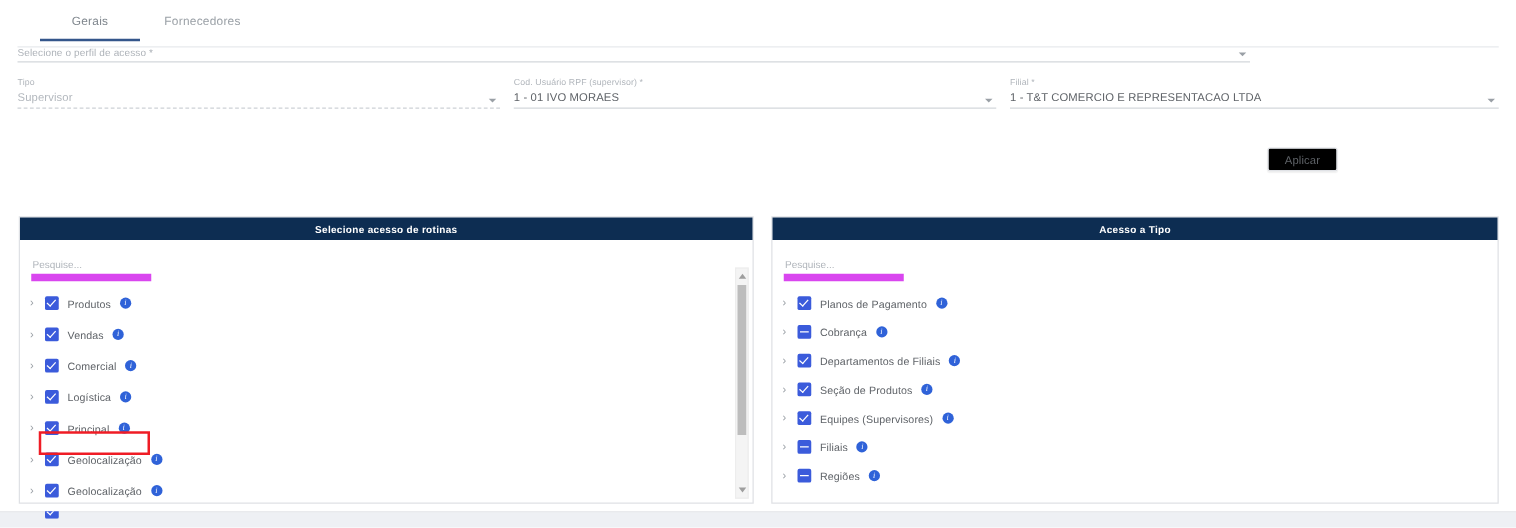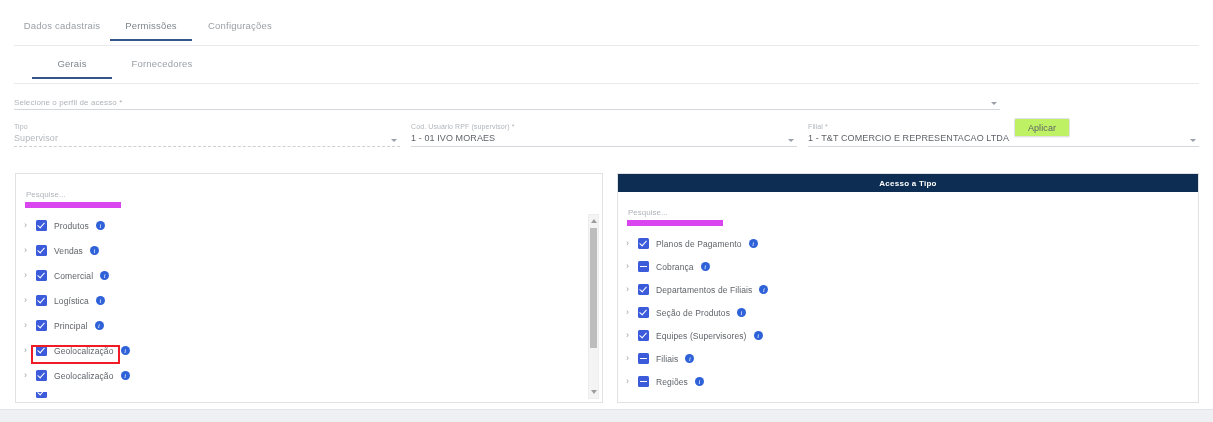--- a/index.html
+++ b/index.html
@@ -110,21 +110,20 @@
   .tabs-l1 .tab:nth-child(2) { width: 82px; }
   .tabs-l1 .tab:nth-child(3) { width: 96px; }
 
   .tabs-row2 { margin-top: 10px; }
   .tabs-l2 .tab:nth-child(1) { width: 80px; margin-left: 18px; }
   .tabs-l2 .tab:nth-child(2) { width: 100px; }
 
   
   .form-area {
     position: relative;
-    margin-top: 14px;
     height: 56px;
   }
   .field {
     position: absolute;
   }
   .field-label {
     font-size: 7px;
     color: #b0b5bb;
     letter-spacing: .1px;
     white-space: nowrap;
@@ -156,21 +155,21 @@
   #field-perfil { left: 14px; top: 0; width: 986px; }
   #field-perfil .field-label { font-size: 8px; color: #aeb3b9; }
   #field-tipo { left: 14px; top: 24px; width: 386px; }
   #field-cod  { left: 411px; top: 24px; width: 386px; }
   #field-filial { left: 808px; top: 24px; width: 391px; }
 
   .apply-btn {
     position: absolute;
     left: 1014px; top: 118px;
     width: 56px; height: 19px;
-    background: #bef264;
+    background: #000000;
     border: 1px solid #e0e2e6;
     border-radius: 2px;
     font-size: 9px;
     color: #5f6368;
     font-family: "Liberation Sans", sans-serif;
     letter-spacing: .1px;
     box-shadow: 0 1px 1px rgba(0,0,0,.06);
     cursor: pointer;
   }
 
@@ -328,27 +327,20 @@
     pointer-events: none;
     z-index: 5;
   }
 </style>
 </head>
 <body>
 
 <div class="app-card">
 
 
-  <div class="tabs-row">
-    <div class="tabs-inner tabs-l1">
-      <div class="tab">Dados cadastrais</div>
-      <div class="tab active">Permissões</div>
-      <div class="tab">Configurações</div>
-    </div>
-  </div>
 
   <div class="tabs-row tabs-row2">
     <div class="tabs-inner tabs-l2">
       <div class="tab active">Gerais</div>
       <div class="tab">Fornecedores</div>
     </div>
   </div>
 
   <div class="form-area">
 
@@ -378,20 +370,21 @@
       <div class="underline"></div>
       <span class="caret"></span>
     </div>
   </div>
 
   <button class="apply-btn">Aplicar</button>
 
   <div class="panels">
 
     <div class="panel" id="panel-left">
+      <div class="panel-header">Selecione acesso de rotinas</div>
       <div class="panel-search">
         <input class="search-input" type="text" placeholder="Pesquise..." style="">
       </div>
       <div class="tree" id="tree-left">
           <div class="tree-row">
             <span class="chevron">›</span>
             <span class="cbox checked"></span>
             <span class="node-label">Produtos</span>
             <span class="info-icon">i</span>
           </div>

